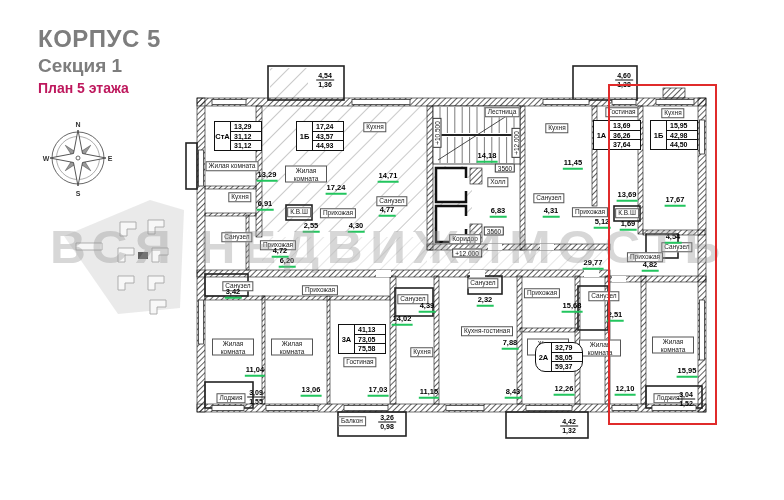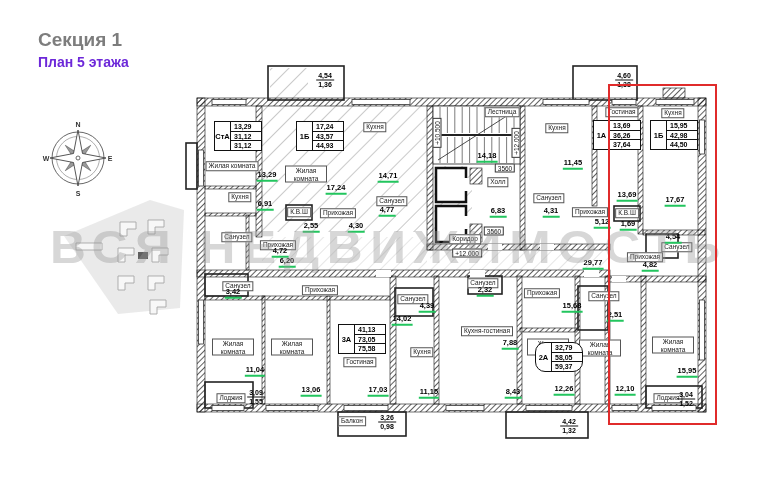--- a/index.html
+++ b/index.html
@@ -3,21 +3,21 @@
 <meta charset="utf-8">
 <style>
   html,body{margin:0;padding:0;background:#fff;}
   #stage{position:relative;width:784px;height:500px;background:#fff;overflow:hidden;
          font-family:"Liberation Sans","DejaVu Sans",sans-serif;}
   #plan-svg{position:absolute;left:0;top:0;z-index:1;}
   
   .title-block{position:absolute;left:38px;top:26px;z-index:12;line-height:1.1;}
   .t1{font-size:24px;font-weight:bold;color:#7d7d7d;letter-spacing:.5px;}
   .t2{font-size:19px;font-weight:bold;color:#7d7d7d;margin-top:4px;}
-  .t3{font-size:14px;font-weight:bold;color:#6d28d9;margin-top:4px;}
+  .t3{font-size:14px;font-weight:bold;color:#be185d;margin-top:4px;}
   
   .watermark{position:absolute;left:50px;top:220px;z-index:15;font-size:46px;font-weight:bold;
              color:rgba(150,150,150,.38);letter-spacing:7px;white-space:nowrap;
              transform:scaleX(1.08);transform-origin:left center;pointer-events:none;}
   
   #labels-layer{position:absolute;left:0;top:0;width:784px;height:500px;z-index:10;}
   .rlabel{position:absolute;transform:translate(-50%,-50%);font-size:6.5px;line-height:7.5px;
           color:#222;border:1px solid #555;background:#fff;padding:0 2px;text-align:center;
           white-space:nowrap;}
   .rlabel.wrap{white-space:normal;width:36px;}
@@ -203,20 +203,21 @@
       <rect x="488" y="244" width="14" height="6"></rect>
       <rect x="540" y="244" width="14" height="6"></rect>
       <rect x="376" y="270" width="15" height="7"></rect>
       <rect x="470" y="270" width="15" height="7"></rect>
       <rect x="584" y="270" width="15" height="7"></rect>
       <rect x="612" y="276" width="14" height="6"></rect>
     </g>
   </svg>
 
   <div class="title-block">
+    <div class="t1">КОРПУС 5</div>
     <div class="t2">Секция 1</div>
     <div class="t3">План 5 этажа</div>
   </div>
 
   <div id="labels-layer">
       <div class="rlabel" style="left: 232px; top: 166px;">Жилая комната</div>
       <div class="rlabel" style="left: 240px; top: 197px;">Кухня</div>
       <div class="rlabel" style="left: 237px; top: 237px;">Санузел</div>
       <div class="rlabel" style="left: 278px; top: 245px;">Прихожая</div>
       <div class="rlabel wrap" style="left: 306px; top: 174px;">Жилая комната</div>
@@ -272,21 +273,21 @@
       <div class="aval" style="left: 673px; top: 238px;">4,54</div>
       <div class="aval" style="left: 650px; top: 266px;">4,82</div>
       <div class="aval" style="left: 593px; top: 264px;">29,77</div>
       <div class="aval" style="left: 233px; top: 293px;">3,42</div>
       <div class="aval" style="left: 255px; top: 371px;">11,04</div>
       <div class="aval" style="left: 311px; top: 391px;">13,06</div>
       <div class="aval" style="left: 378px; top: 391px;">17,03</div>
       <div class="aval" style="left: 402px; top: 320px;">14,02</div>
       <div class="aval" style="left: 427px; top: 307px;">4,39</div>
       <div class="aval" style="left: 429px; top: 393px;">11,15</div>
-      <div class="aval" style="left: 485px; top: 291px; text-align: right;">2,32</div>
+      <div class="aval" style="left: 485px; top: 301px; text-align: right;">2,32</div>
       <div class="aval" style="left: 510px; top: 344px;">7,88</div>
       <div class="aval" style="left: 513px; top: 393px;">8,43</div>
       <div class="aval" style="left: 572px; top: 307px;">15,68</div>
       <div class="aval" style="left: 564px; top: 390px;">12,26</div>
       <div class="aval" style="left: 615px; top: 316px;">2,51</div>
       <div class="aval" style="left: 625px; top: 390px;">12,10</div>
       <div class="aval" style="left: 687px; top: 372px;">15,95</div>
       <div class="stk" style="left: 325px; top: 80px;">
         <div class="stk-top">4,54</div>
         <div class="stk-bot">1,36</div>

